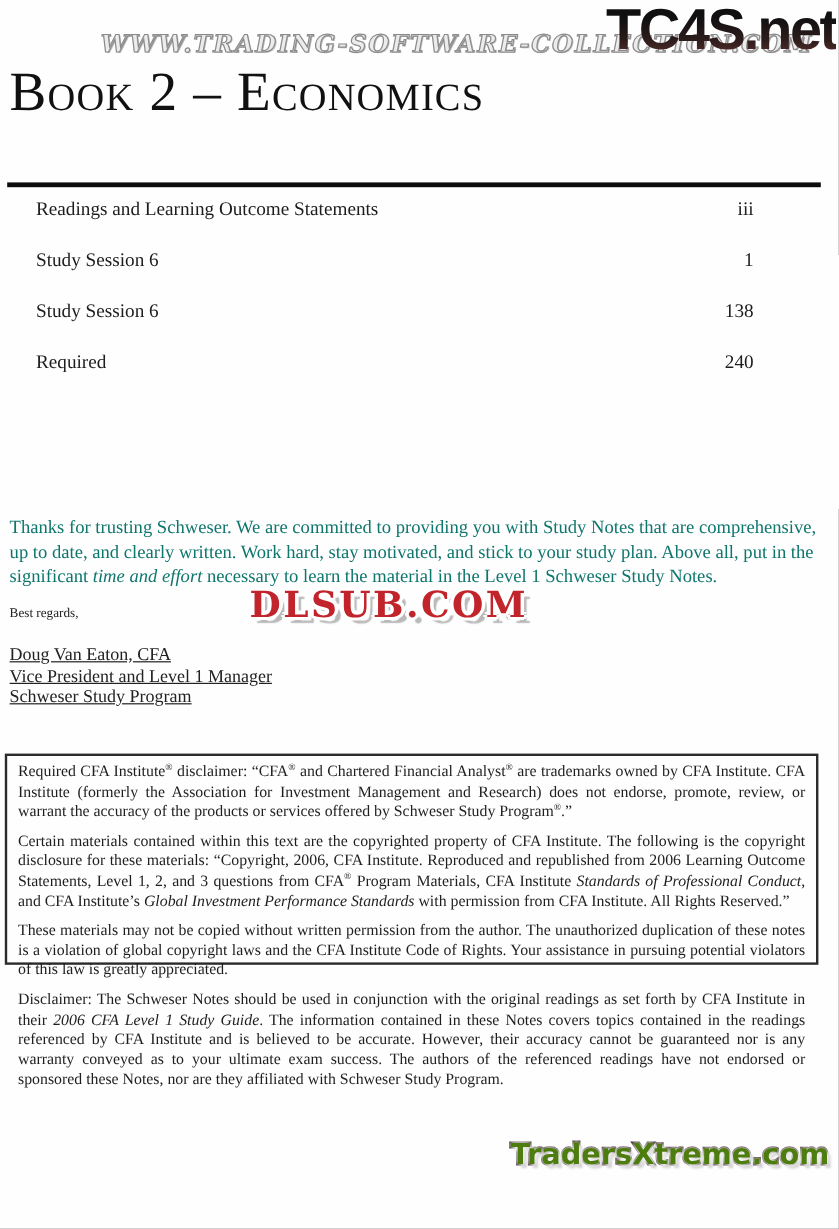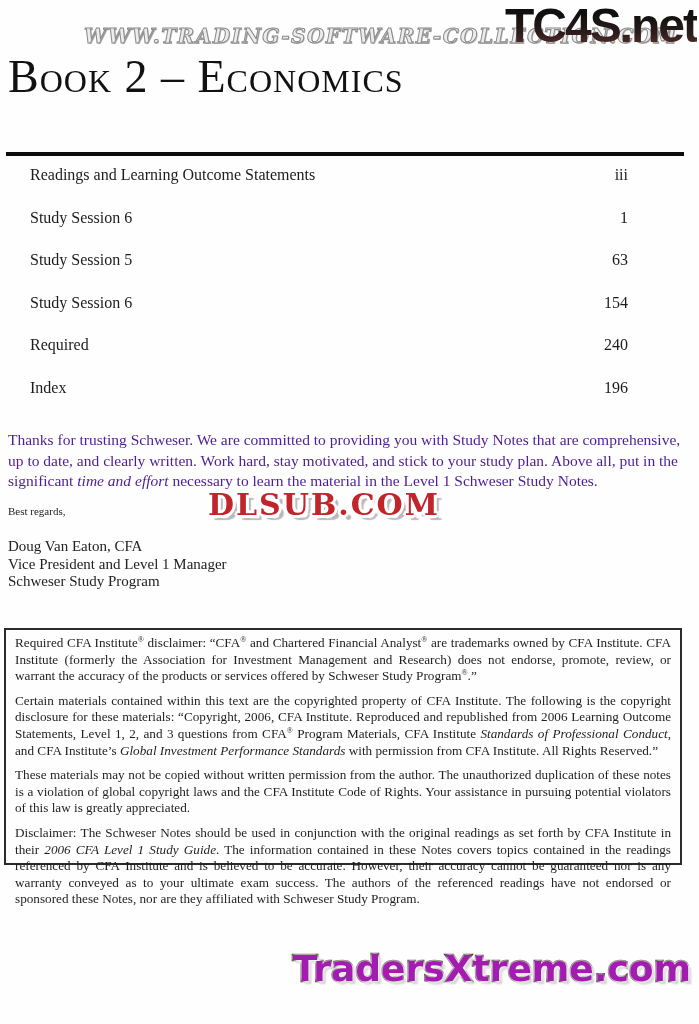--- a/index.html
+++ b/index.html
@@ -32,49 +32,49 @@
   
   .rule{position:absolute;left:6px;top:152px;width:678px;height:4px;background:#0c0c0c;}
   .toc{position:absolute;left:30px;top:166px;width:598px;}
   .toc-row{
     display:flex;justify-content:space-between;align-items:baseline;
     font-weight:normal;font-size:16px;margin-bottom:24.5px;white-space:nowrap;text-align:right;
   }
   
   .thanks{
     position:absolute;left:8px;top:430px;width:684px;
-    font-size:15.5px;line-height:20.5px;color:#4c1d95;
+    font-size:15.5px;line-height:20.5px;color:#0f766e;
   }
   .regards{position:absolute;left:8px;top:505px;font-size:11px;color:#222;}
-  .signature{position:absolute;left:8px;top:538px;font-size:15px;line-height:17.5px;color:#222;}
+  .signature{position:absolute;left:8px;top:538px;font-size:15px;line-height:17.5px;color:#222;text-decoration:underline;}
   .wm-dlsub{
     position:absolute;left:208px;top:487px;z-index:3;
     font-family:"DejaVu Serif",serif;font-weight:900;
     font-size:30px;letter-spacing:2px;white-space:nowrap;color:#c2242b;
     text-shadow:
       -3px 0 0 #fff,3px 0 0 #fff,0 -3px 0 #fff,0 3px 0 #fff,
       -2px -2px 0 #fff,2px -2px 0 #fff,-2px 2px 0 #fff,2px 2px 0 #fff,
       5px 5px 1px #b9b9b9;
   }
   
   .disc-box{
-    position:absolute;left:4px;top:628px;width:678px;height:237px;
+    position:absolute;left:4px;top:628px;width:678px;height:176px;
     box-sizing:border-box;border:2px solid #2b2b2b;background:#fefefe;
     padding:5px 9px 4px 9px;
     font-size:13.2px;line-height:16.6px;color:#1e1e1e;text-align:justify;
   }
   .disc-box p{margin:0 0 8px 0;}
   .disc-box p:last-child{margin-bottom:0;}
   .disc-box sup{font-size:8px;line-height:0;vertical-align:super;}
   
   .wm-traders{
     position:absolute;right:8px;top:948px;z-index:3;
     font-family:"DejaVu Sans","Liberation Sans",sans-serif;font-weight:bold;
-    font-size:36px;letter-spacing:0px;white-space:nowrap;
-    color:#a21caf;-webkit-text-stroke:2.5px #30181c;paint-order:stroke fill;
+    font-size:24px;letter-spacing:0px;white-space:nowrap;
+    color:#4d7c0f;-webkit-text-stroke:2.5px #30181c;paint-order:stroke fill;
     text-shadow:0 0 3px #fff,0 0 5px #fff,3px 3px 2px #cfcfcf;
   }
 </style>
 </head>
 <body>
 
 <div id="page">
 
   <div class="wm-top">WWW.TRADING-SOFTWARE-COLLECTION.COM</div>
   <div class="wm-tc4s">TC4S.net</div>
@@ -86,34 +86,26 @@
   <div class="toc">
     <div class="toc-row">
       <span>Readings and Learning Outcome Statements</span>
       <span>iii</span>
     </div>
     <div class="toc-row">
       <span>Study Session 6</span>
       <span>1</span>
     </div>
     <div class="toc-row">
-      <span>Study Session 5</span>
-      <span>63</span>
-    </div>
-    <div class="toc-row">
       <span>Study Session 6</span>
-      <span>154</span>
+      <span>138</span>
     </div>
     <div class="toc-row">
       <span>Required</span>
       <span>240</span>
-    </div>
-    <div class="toc-row">
-      <span>Index</span>
-      <span>196</span>
     </div>
   </div>
 
   <div class="thanks"><span>Thanks for trusting Schweser. We are committed to providing you with Study Notes that are comprehensive, up to date, and clearly written. Work hard, stay motivated, and stick to your study plan. Above all, put in the significant </span><span style="font-style: italic;">time and effort</span><span> necessary to learn the material in the Level 1 Schweser Study Notes.</span></div>
 
   <div class="regards">Best regards,</div>
 
   <div class="wm-dlsub">DLSUB.COM</div>
 
   <div class="signature">

